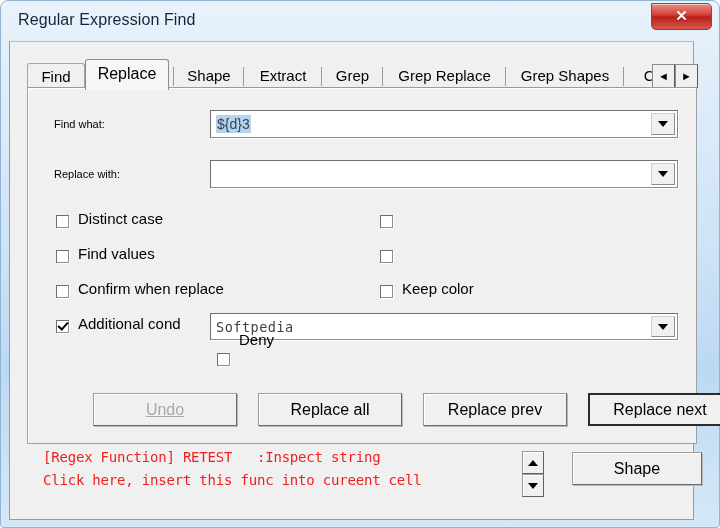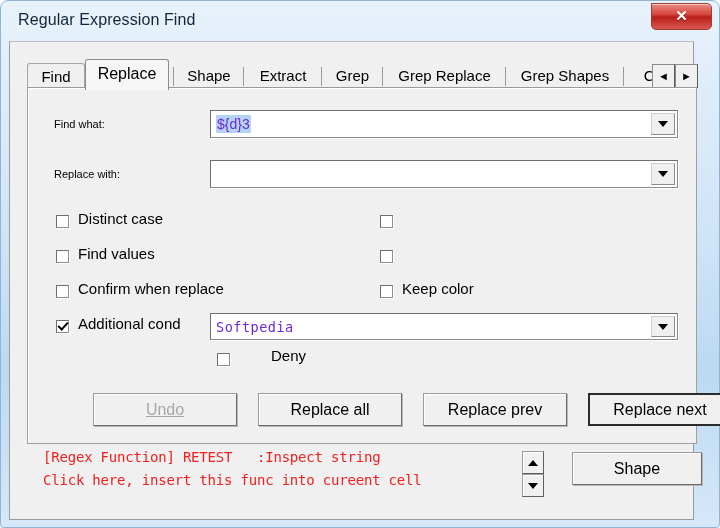--- a/index.html
+++ b/index.html
@@ -182,21 +182,21 @@
     border-left-color: #707070;
     box-shadow: 1px 1px 0 #ffffff;
   }
   .combo .val {
     position: absolute;
     left: 5px;
     top: 0;
     height: 100%;
     line-height: 26px;
     font-size: 14px;
-    color: #6d28d9;
+    color: #404040;
     white-space: nowrap;
     font-family: "Liberation Sans", sans-serif;
   }
   .combo .val.sel {
     background: #b3d4f5;
     padding: 0 1px;
     line-height: 18px;
     top: 4px;
     height: 18px;
   }
@@ -443,21 +443,21 @@
       <div class="cbox checked" style="left:28px; top:232px;"></div>
       <div class="cblabel" style="left:50px; top:227px;">Additional cond</div>
       <div class="combo" style="left:182px; top:225px; width:468px; height:27px;">
         <span class="val mono">Softpedia</span>
         <span class="drop">
           <span class="arrow"></span>
         </span>
       </div>
 
       <div class="cbox" style="left:189px; top:265px;"></div>
-      <div class="cblabel" style="left:211px; top:259px;margin-left:32px;">Deny</div>
+      <div class="cblabel" style="left:211px; top:243px;">Deny</div>
 
       <div class="btn disabled" style="left:65px; top:305px; width:144px; height:33px; line-height:31px;">
         <u>Undo</u>
       </div>
       <div class="btn" style="left:230px; top:305px; width:144px; height:33px; line-height:31px;">
         <span>Replace all</span>
       </div>
       <div class="btn" style="left:395px; top:305px; width:144px; height:33px; line-height:31px;">
         <span>Replace prev</span>
       </div>

